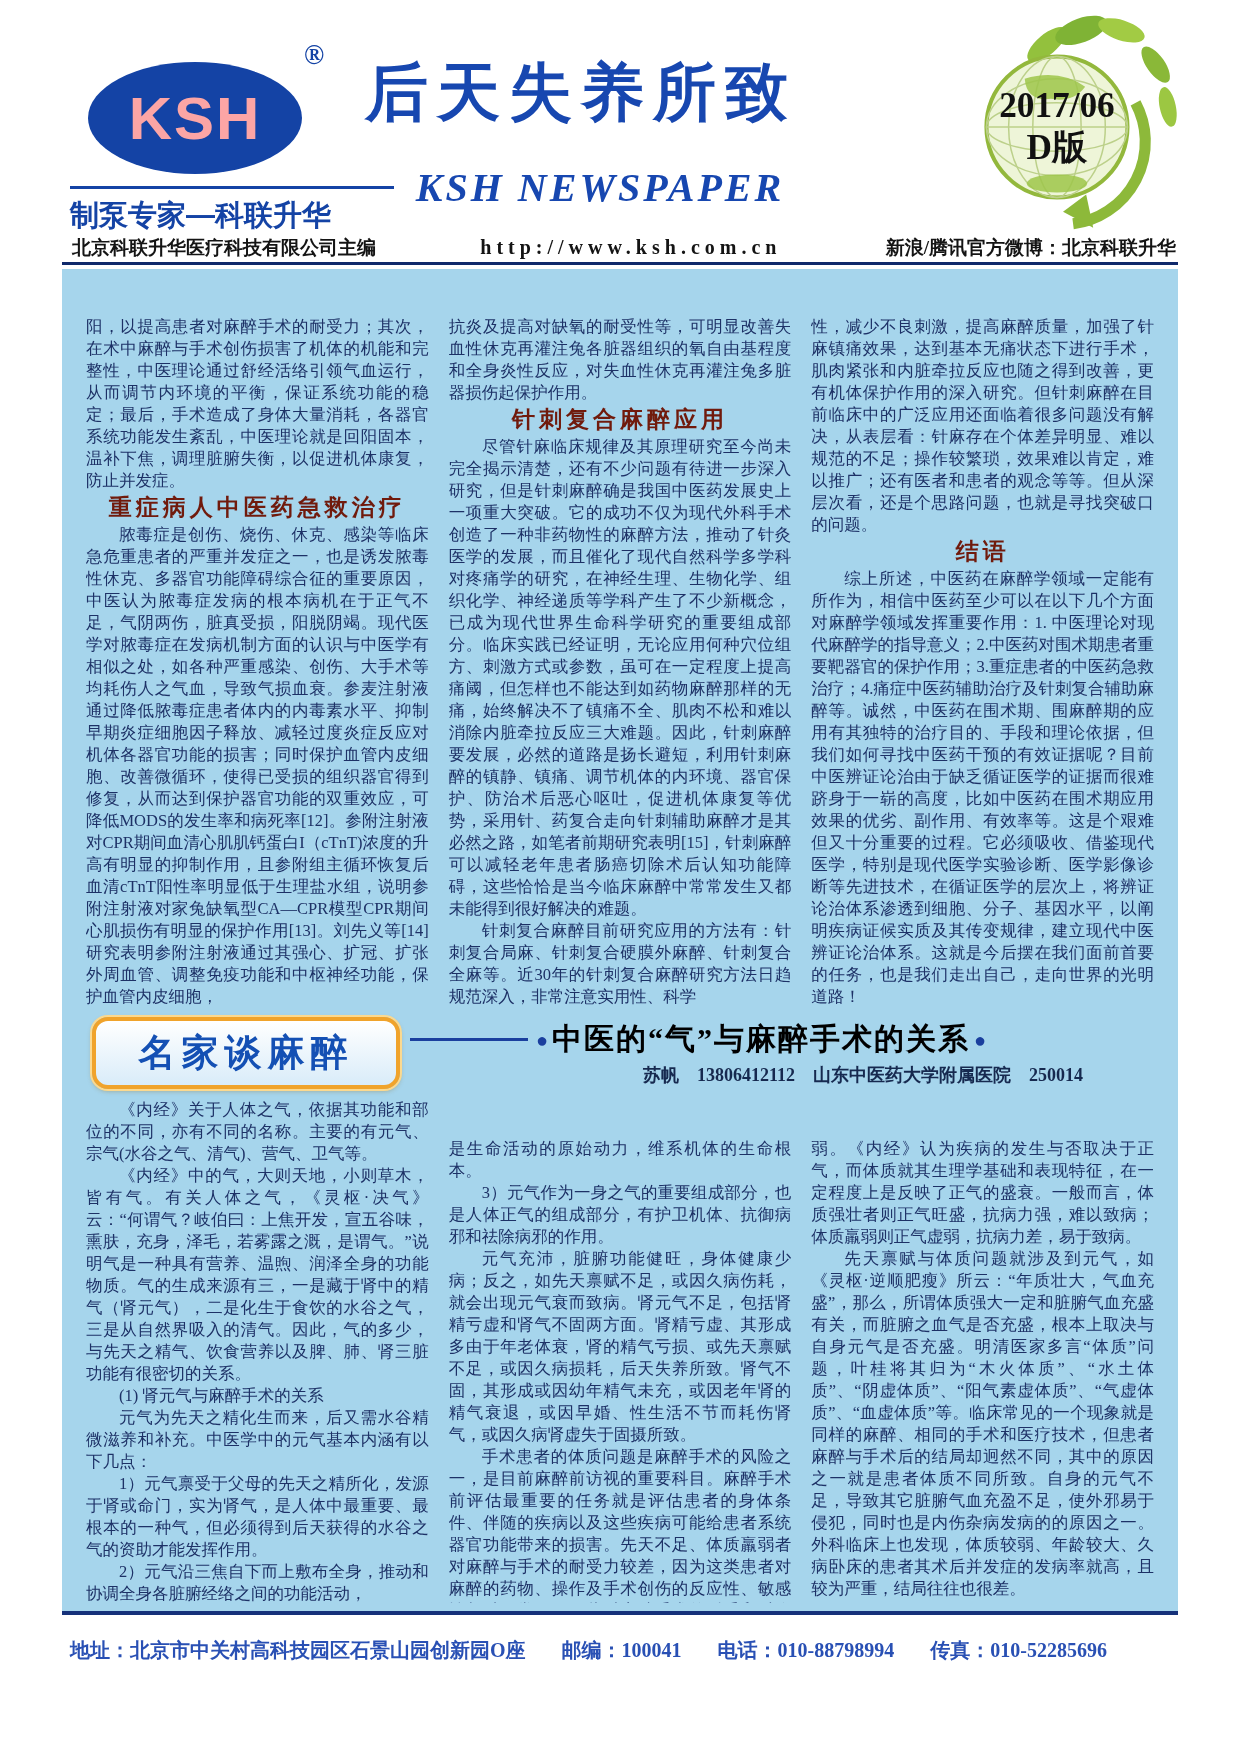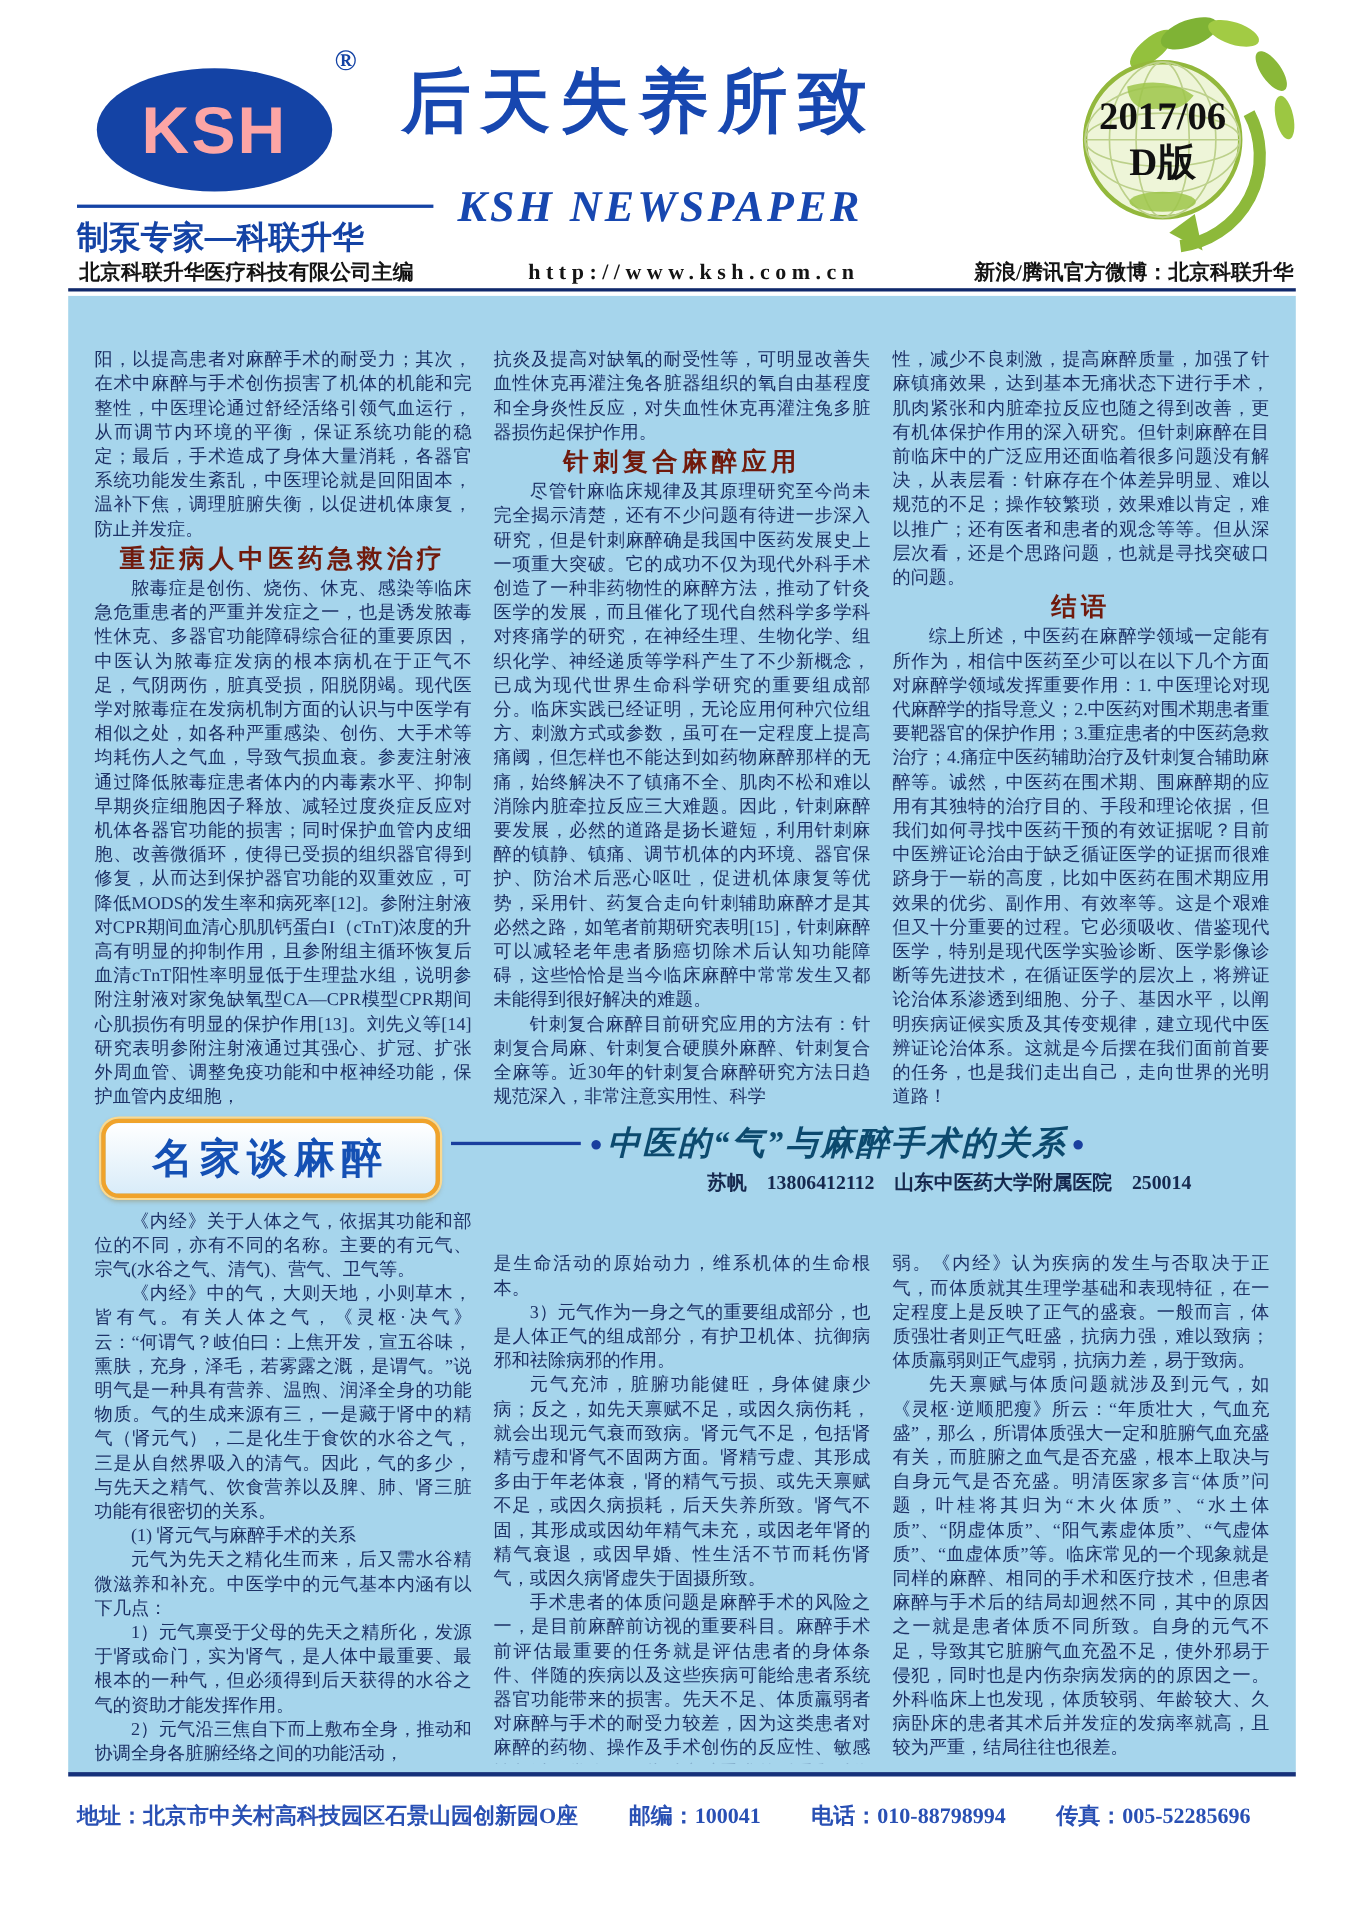--- a/index.html
+++ b/index.html
@@ -44,31 +44,31 @@
   .feature-bar { display:flex; align-items:center; height:88px; padding:0 12px 0 30px; box-sizing:border-box; }
   .banner-box { width:300px; height:64px; border:4px solid #f0a32b; border-radius:16px;
                 background:linear-gradient(180deg,#ffffff,#d9ecf9);
                 box-shadow:0 0 0 2px #fbd98f, 0 2px 5px rgba(140,90,0,.4);
                 display:flex; align-items:center; justify-content:center;
                 font-size:37px; font-weight:bold; color:#1450b4; letter-spacing:6px; flex:none; }
   .feature-right { flex:1; display:flex; flex-direction:column; }
   .feature-title-row { display:flex; align-items:center; }
   .lead-line { width:118px; height:3px; background:#1a3f9e; margin:0 4px 0 10px; flex:none; }
   .dot { color:#1a3f9e; font-size:20px; margin:0 4px; line-height:1; }
-  .feature-title { font-size:30px; font-weight:bold; font-style:italic; color:#0c4a6e;
+  .feature-title { font-size:30px; font-weight:bold; color:#000000;
                    letter-spacing:2px; white-space:nowrap; }
   .author-line { margin-top:3px; text-align:center; padding-left:160px; font-size:18px;
                  font-weight:bold; color:#16294f; white-space:nowrap; }
 
   .continued { text-align:right; font-weight:bold; padding-right:28px; font-size:16.5px;
                color:#1d3166; margin-top:8px; }
 
   
   .footer { margin:0 62px; border-top:4px solid #16317a; padding-top:22px; }
-  .footer-row { display:flex; gap:46px; font-size:20px; color:#2950b4; font-weight:bold;
+  .footer-row { display:flex; gap:36px; font-size:20px; color:#2950b4; font-weight:bold;
                 padding-left:8px; white-space:nowrap; }
 </style>
 </head>
 <body>
 
 <div class="page">
 
   <div class="header">
     <div class="logo-ellipse">
       <span class="logo-text">KSH</span>
@@ -165,17 +165,17 @@
       </div>
     </div>
 
   </div>
 
   <div class="footer">
     <div class="footer-row">
       <span>地址：北京市中关村高科技园区石景山园创新园O座</span>
       <span>邮编：100041</span>
       <span>电话：010-88798994</span>
-      <span>传真：005-52285696</span>
+      <span>传真：010-52285696</span>
     </div>
   </div>
 
 </div>
 
 </body></html>

